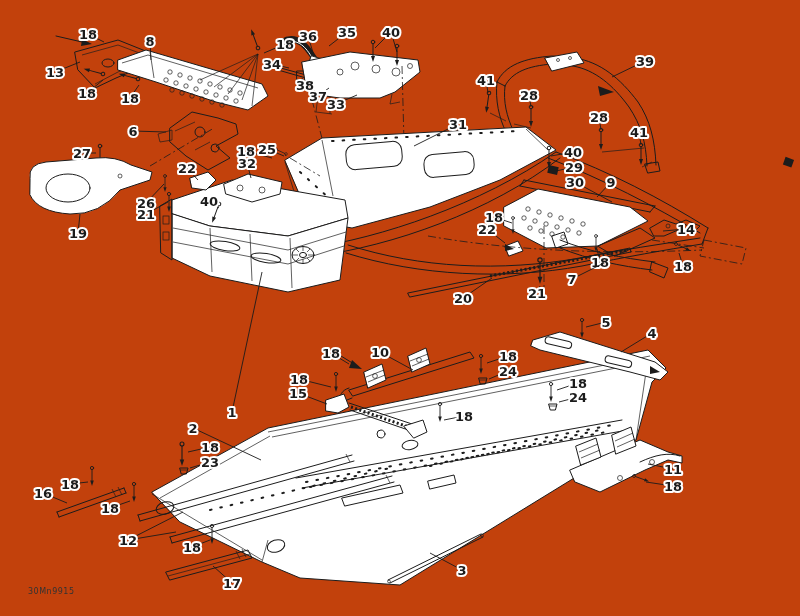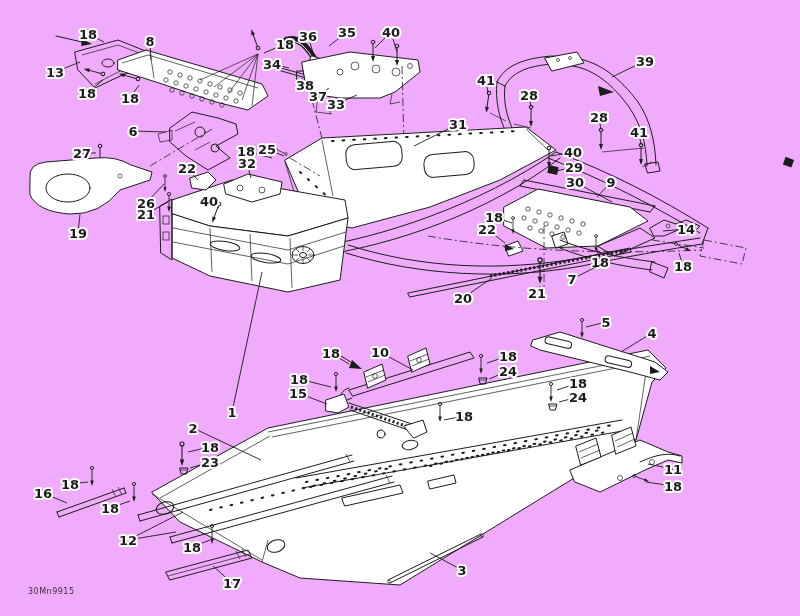--- a/index.html
+++ b/index.html
@@ -1,16 +1,16 @@
 <!DOCTYPE html>
 <html><head>
 <meta charset="utf-8">
 <style>
   html,body{margin:0;padding:0;background:#ffffff;}
-  .stage{position:relative;width:800px;height:616px;background:#f0abfc;overflow:hidden;
+  .stage{position:relative;width:800px;height:616px;background:#c2410c;overflow:hidden;
          font-family:"DejaVu Sans", sans-serif;}
   svg{display:block;}
   .part{stroke:#1c1c1c;stroke-width:1;fill:none;stroke-linejoin:round;stroke-linecap:round;}
   .thin{stroke:#1c1c1c;stroke-width:.7;fill:none;}
   .fillw{fill:#ffffff;}
   .dark{fill:#1c1c1c;stroke:none;}
   .dash{stroke:#1c1c1c;stroke-width:.8;fill:none;stroke-dasharray:8 3 2 3;}
   .dots{stroke:#1c1c1c;stroke-width:2;fill:none;stroke-dasharray:1.6 9;stroke-linecap:round;}
   .hatch{stroke:#1c1c1c;stroke-width:3;fill:none;stroke-dasharray:2 2.4;}
   .leader{stroke:#1b1b1b;stroke-width:.9;fill:none;}

